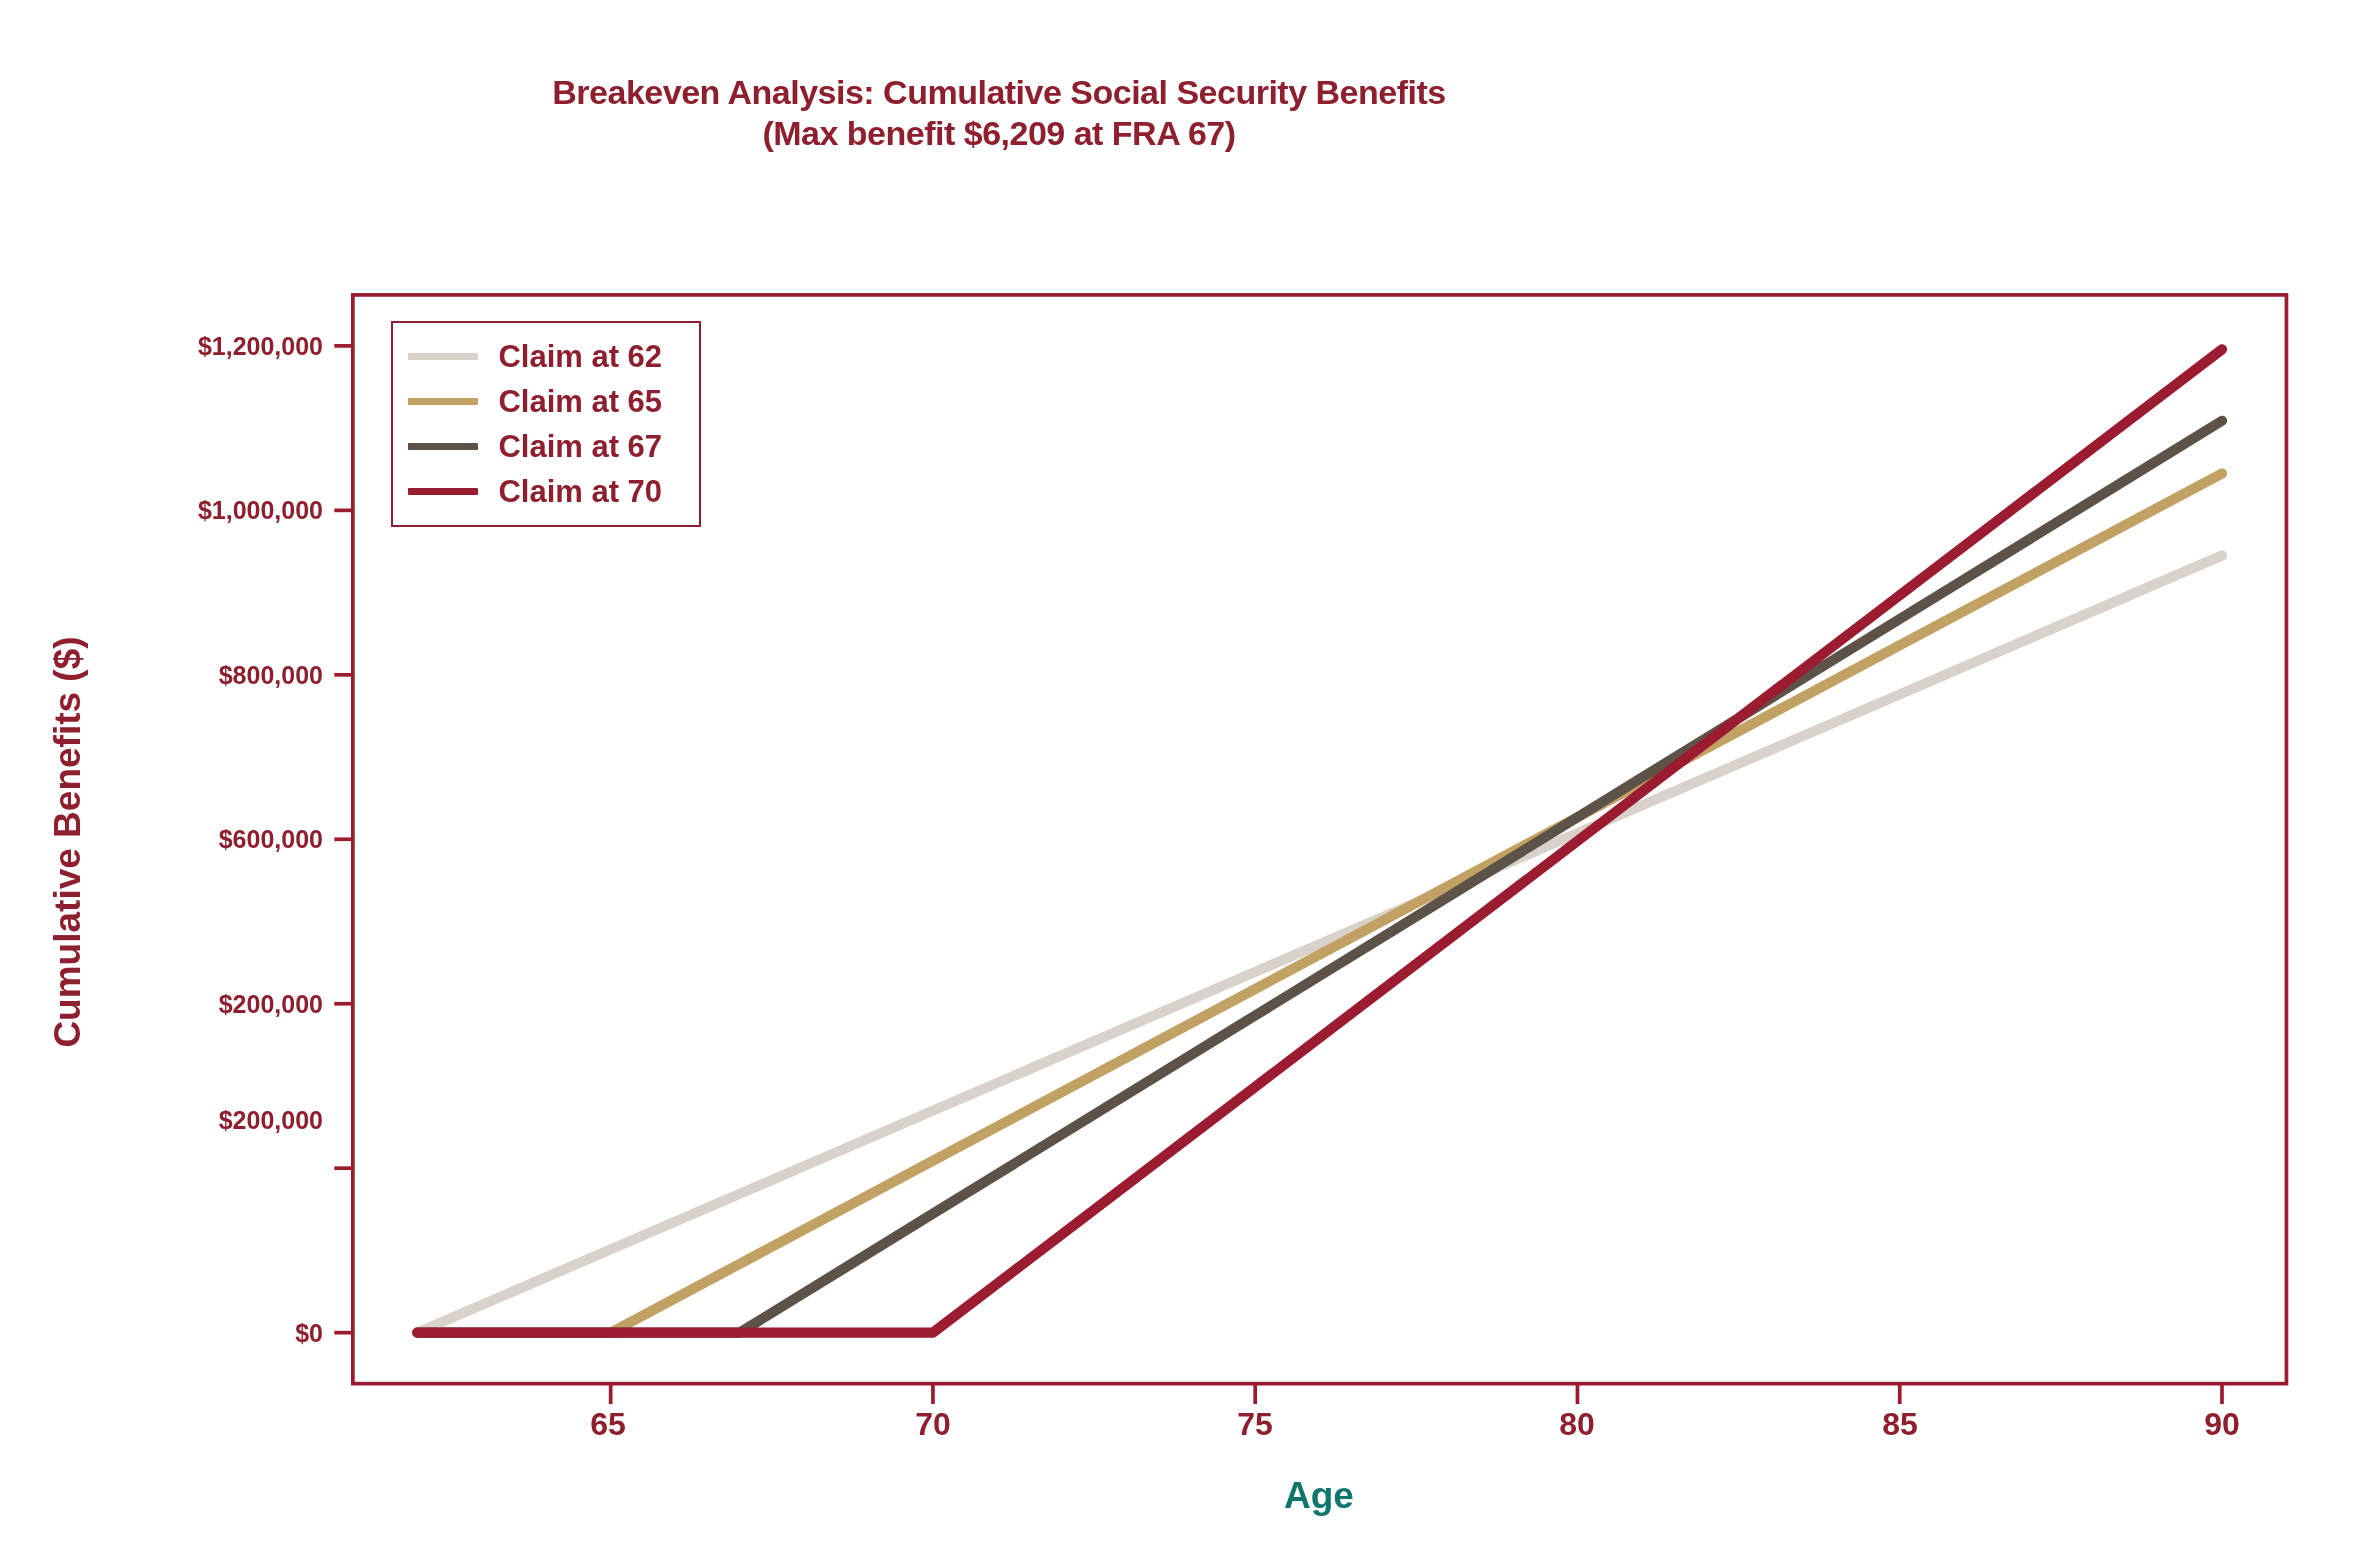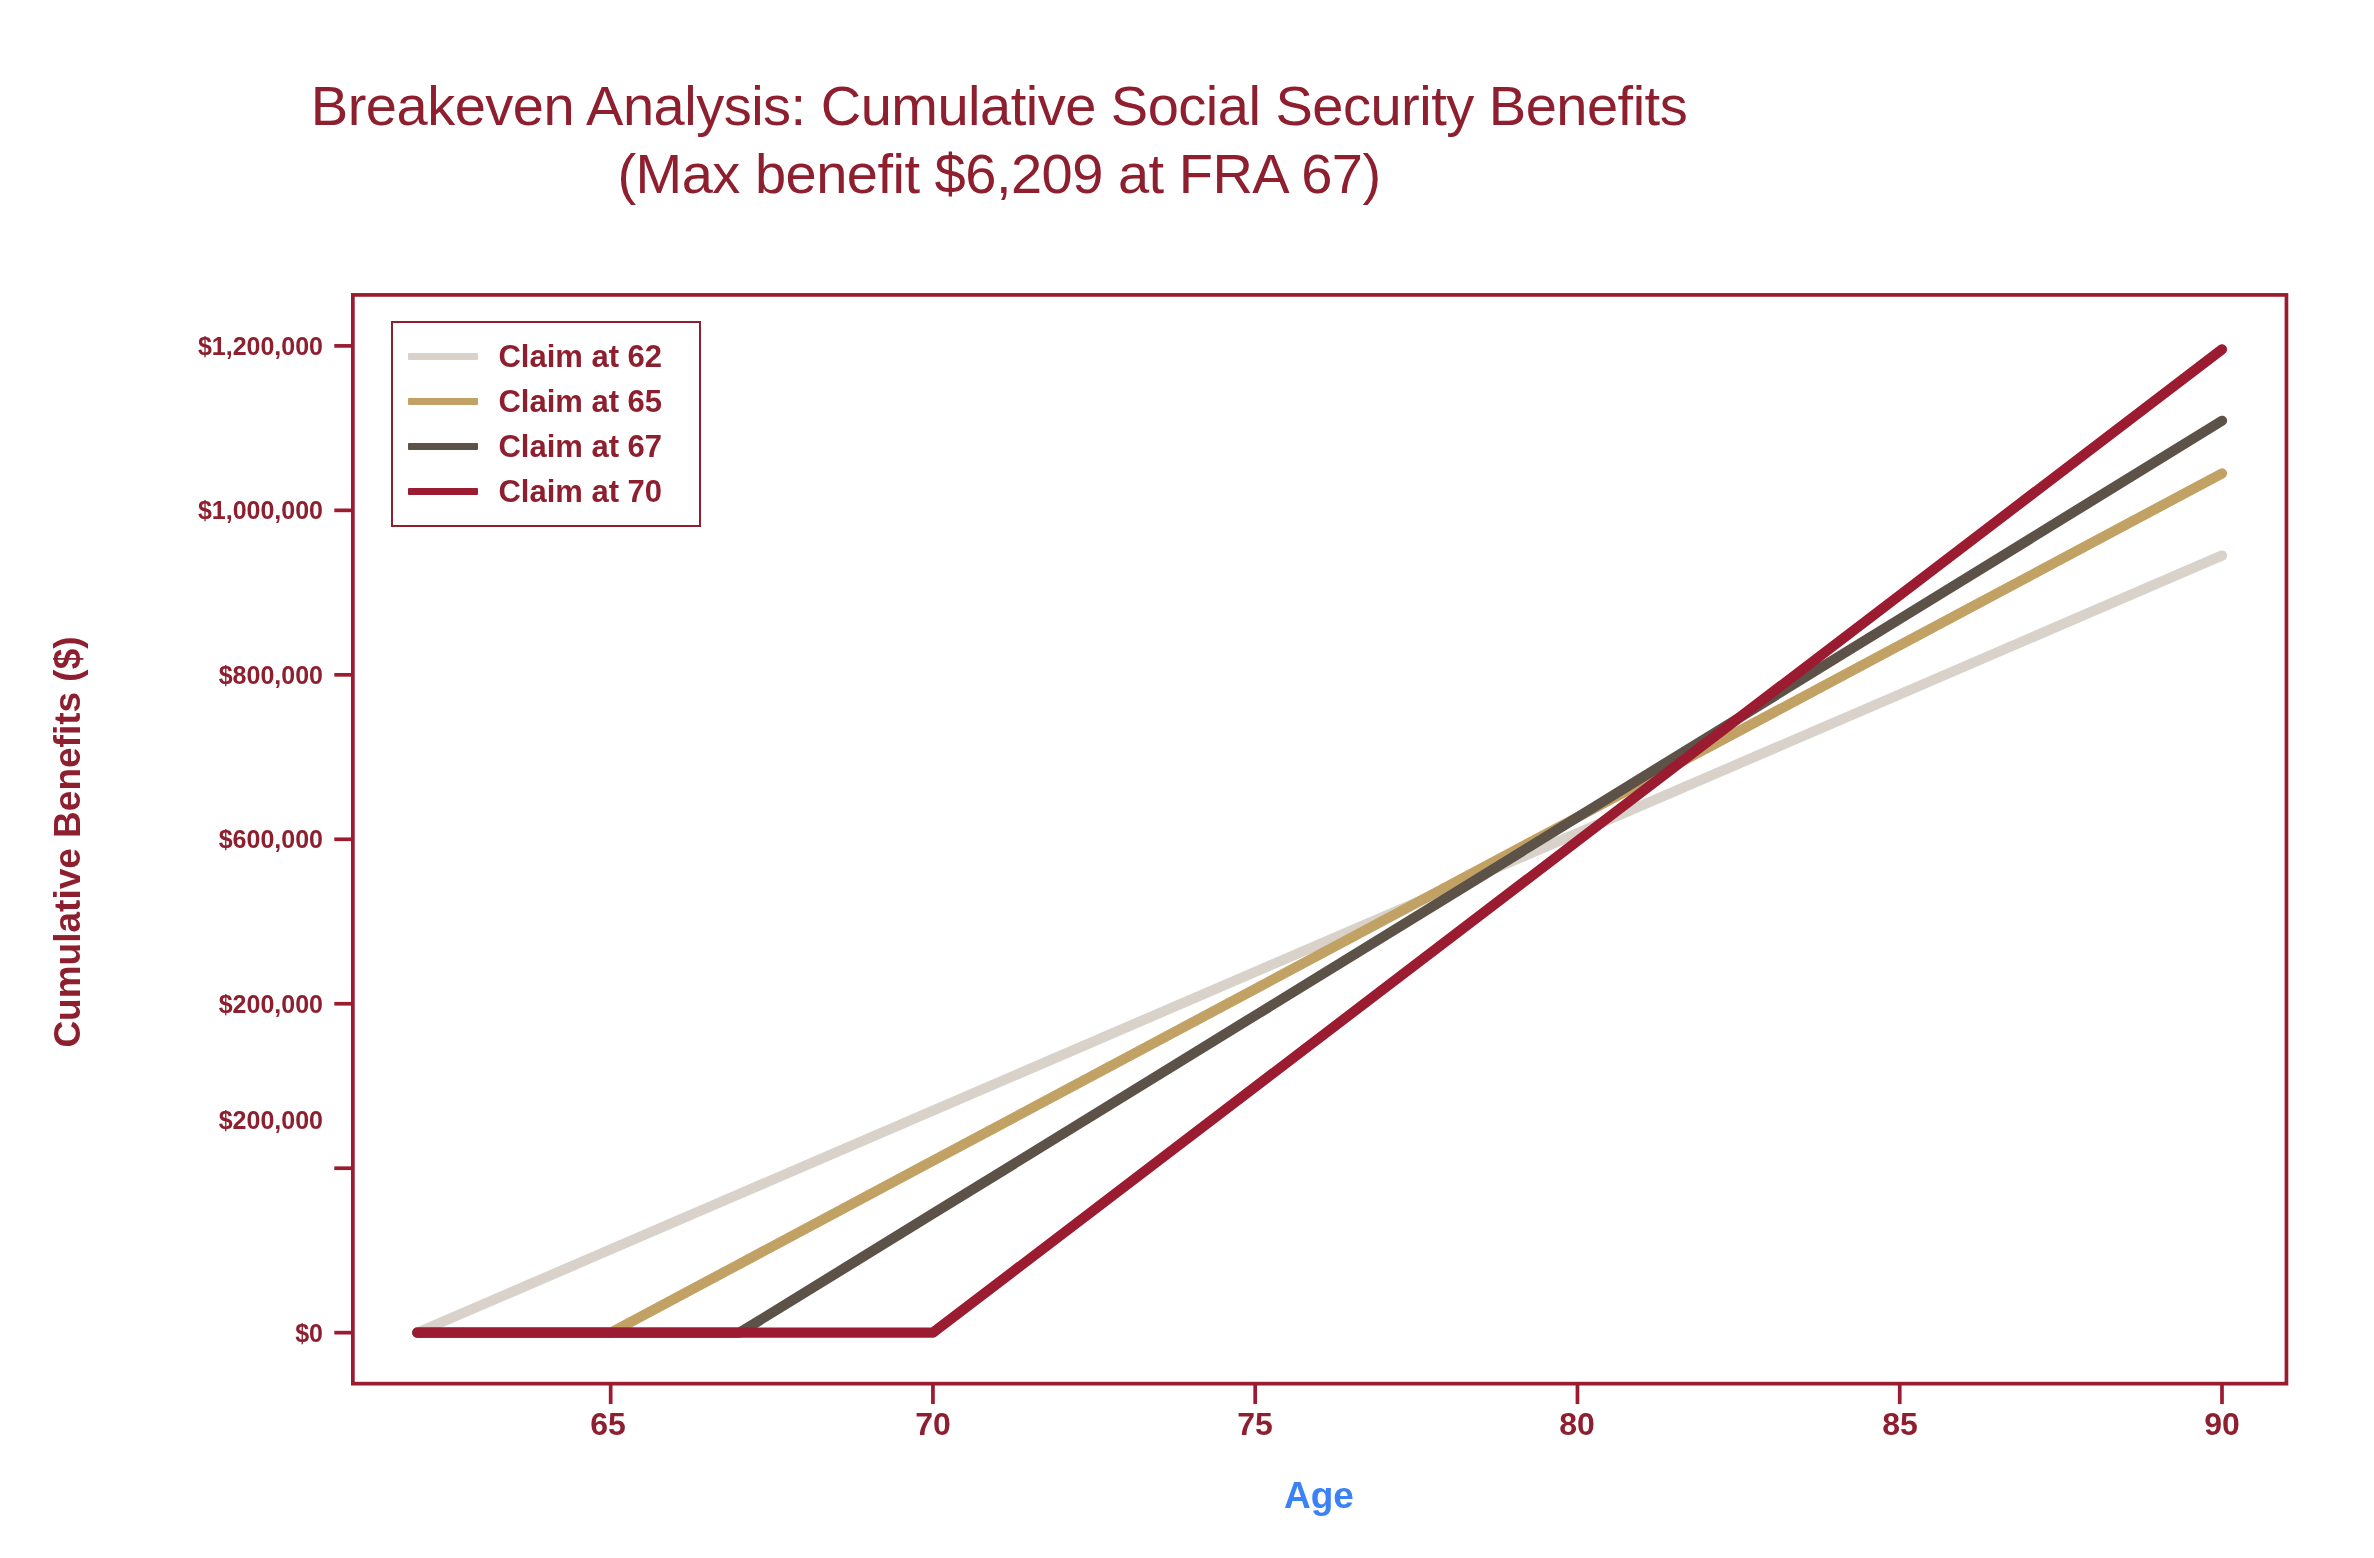--- a/index.html
+++ b/index.html
@@ -21,22 +21,22 @@
     height: 1558px;
     background: #ffffff;
   }
   .title-block {
     position: absolute;
     left: 0;
     top: 72px;
     width: 1998px;
     text-align: center;
     color: #8E1F2F;
-    font-weight: normal;
-    font-size: 56px;
+    font-weight: bold;
+    font-size: 34px;
     line-height: 1.22;
     letter-spacing: -0.5px;
   }
   .title-line-2 { display: block; }
   .ylabel {
     position: absolute;
     color: #8E1F2F;
     font-weight: bold;
     font-size: 37px;
     transform: rotate(-90deg);
@@ -46,21 +46,21 @@
     top: 821px;
     width: 649px;
     text-align: center;
   }
   .xlabel {
     position: absolute;
     left: 352px;
     top: 1475px;
     width: 1934px;
     text-align: center;
-    color: #3b82f6;
+    color: #0f766e;
     font-weight: bold;
     font-size: 37px;
   }
   .ytick-label {
     position: absolute;
     right: 0;
     text-align: right;
     color: #8E1F2F;
     font-weight: bold;
     font-size: 25px;

